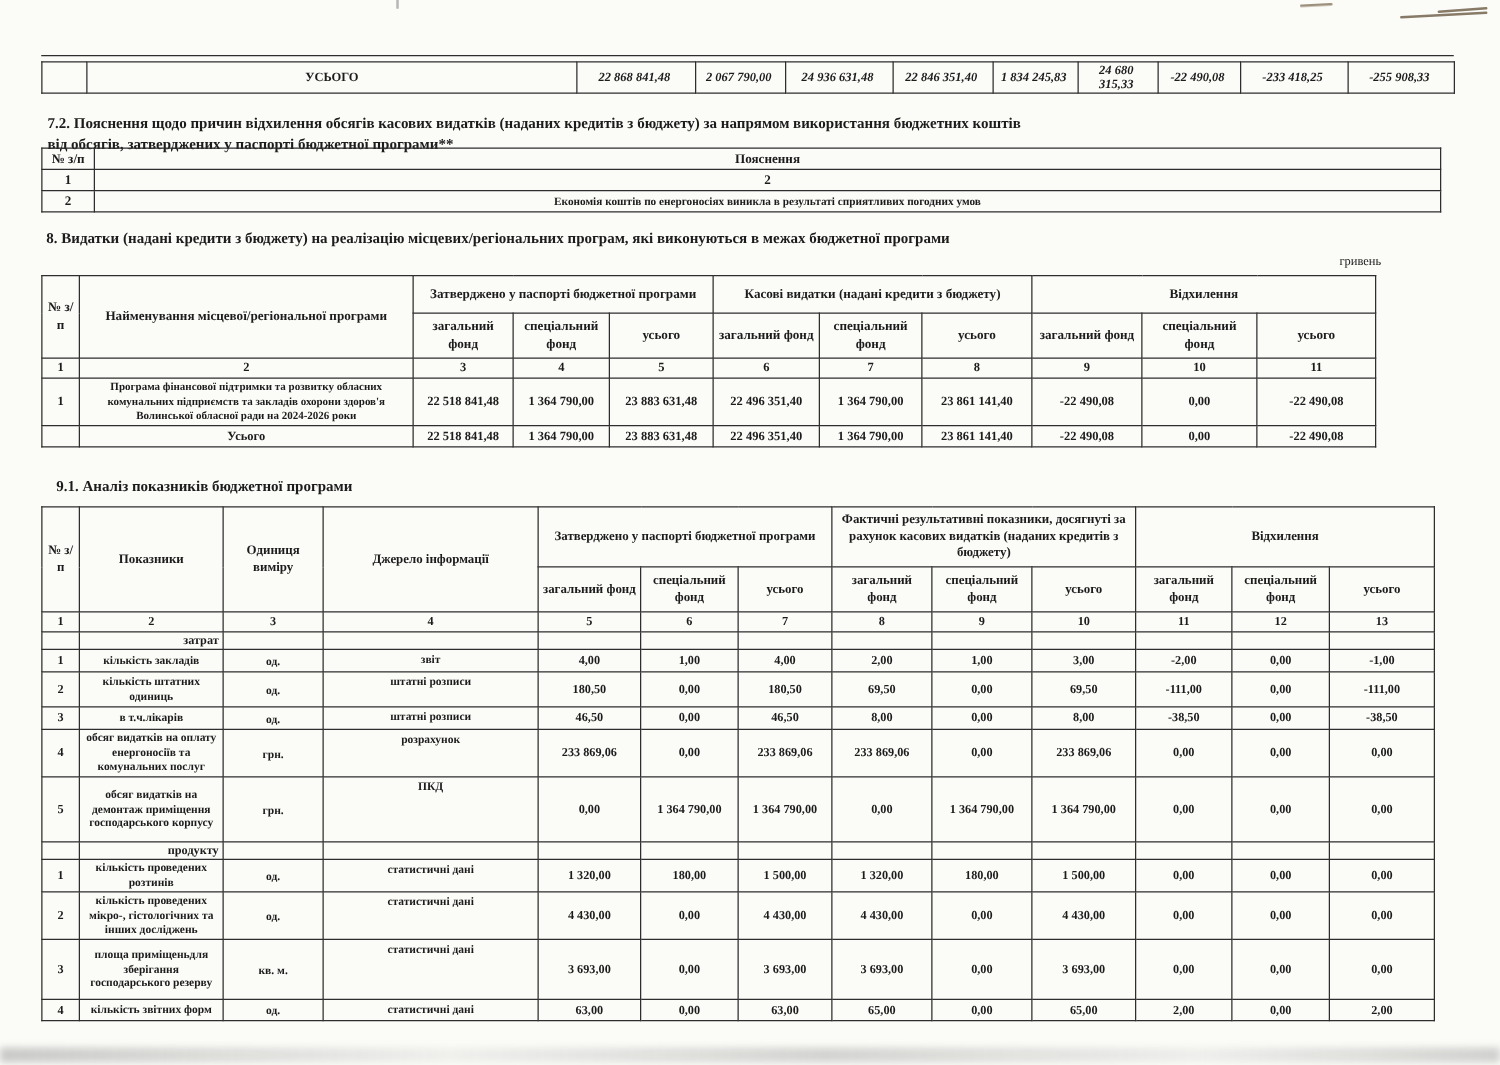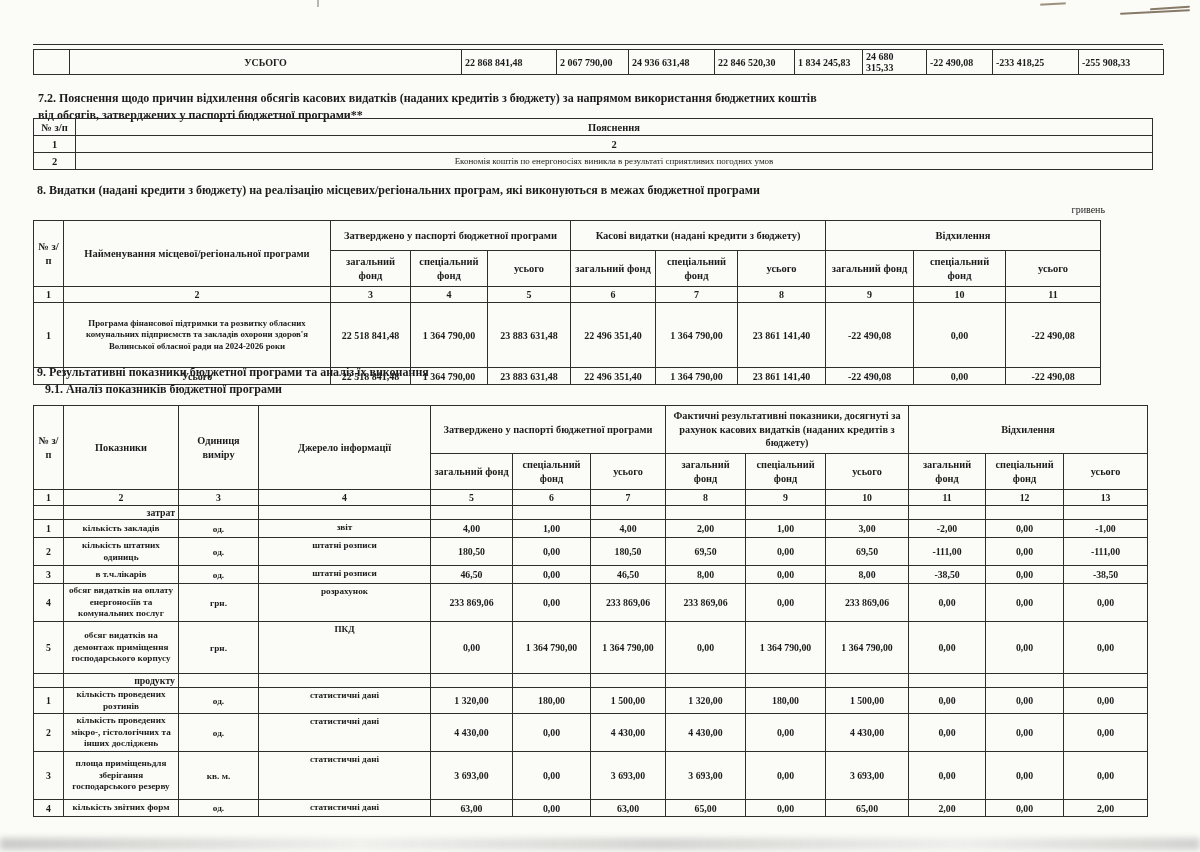--- a/index.html
+++ b/index.html
@@ -9,39 +9,39 @@
     font-family:"Liberation Serif","DejaVu Serif",serif;color:#1c1c1c;
   }
   table{border-collapse:collapse;table-layout:fixed;}
   td,th{border:1px solid #2e2e2e;padding:1px 3px;vertical-align:middle;
         overflow:hidden;font-weight:bold;}
 
   
   .topline{position:absolute;left:33px;top:44px;width:1130px;height:0;border-top:1.5px solid #2e2e2e;}
   #top-table{position:absolute;left:33px;top:49px;width:1130px;font-size:10px;}
   #top-table td{height:17px;text-align:center;}
-  #top-table td.num{text-align:left;padding-right:6px;}
+  #top-table td.num{text-align:center;padding-right:6px;font-style:italic;}
 
   
   .h-text{position:absolute;font-size:12px;font-weight:bold;line-height:1.45;}
 
   
   #expl-table{position:absolute;left:33px;top:118px;width:1120px;font-size:10.5px;}
   #expl-table td{height:14px;text-align:center;}
-  #expl-table td.expl{font-weight:normal;font-size:9px;}
+  #expl-table td.expl{font-weight:bold;font-size:9px;}
 
   
   .currency{position:absolute;left:1030px;top:204px;width:75px;text-align:right;
             font-size:10px;font-weight:normal;}
 
   
   #t8{position:absolute;left:33px;top:220px;width:1067px;font-size:10.5px;}
   #t8 th{font-size:10.5px;line-height:1.25;text-align:center;font-weight:bold;}
   #t8 td{text-align:center;font-size:10px;}
-  #t8 .progname{font-size:8.8px;line-height:1.3;padding:15px 4px;}
+  #t8 .progname{font-size:8.8px;line-height:1.3;padding:1px 4px;}
   #t8 .numrow td{height:13px;}
   #t8 .total td{font-weight:bold;}
 
   
   #t9{position:absolute;left:33px;top:405px;width:1114px;font-size:10.3px;}
   #t9 th{font-size:10.3px;line-height:1.3;text-align:center;font-weight:bold;}
   #t9 td{text-align:center;font-size:9.8px;}
   #t9 .numrow td{height:13px;}
   #t9 td.ind{font-size:9.2px;line-height:1.25;}
   #t9 td.unit{font-size:9.2px;}
@@ -89,21 +89,21 @@
         <col style="width:86px">
         <col style="width:85px">
     </colgroup>
     <tbody>
         <tr>
       <td></td>
       <td>УСЬОГО</td>
       <td class="num">22 868 841,48</td>
       <td class="num">2 067 790,00</td>
       <td class="num">24 936 631,48</td>
-      <td class="num">22 846 520,30</td>
+      <td class="num">22 846 351,40</td>
       <td class="num">1 834 245,83</td>
       <td class="num">24 680 315,33</td>
       <td class="num">-22 490,08</td>
       <td class="num">-233 418,25</td>
       <td class="num">-255 908,33</td>
     </tr>
   </tbody>
     </table>
 
   <div class="h-text" style="left:38px;top:90px;width:1100px;">
@@ -203,21 +203,20 @@
       <td>22 496 351,40</td>
       <td>1 364 790,00</td>
       <td>23 861 141,40</td>
       <td>-22 490,08</td>
       <td>0,00</td>
       <td>-22 490,08</td>
     </tr>
   </tbody>
     </table>
 
-  <div class="h-text" style="left:37px;top:364px;width:900px;">9. Результативні показники бюджетної програми та аналіз їх виконання</div>
   <div class="h-text" style="left:45px;top:381px;width:900px;">9.1. Аналіз показників бюджетної програми</div>
 
   <table id="t9">
     <colgroup>
       <col style="width:30px">
         <col style="width:115px">
         <col style="width:80px">
         <col style="width:172px">
       <col style="width:82px">
         <col style="width:78px">

